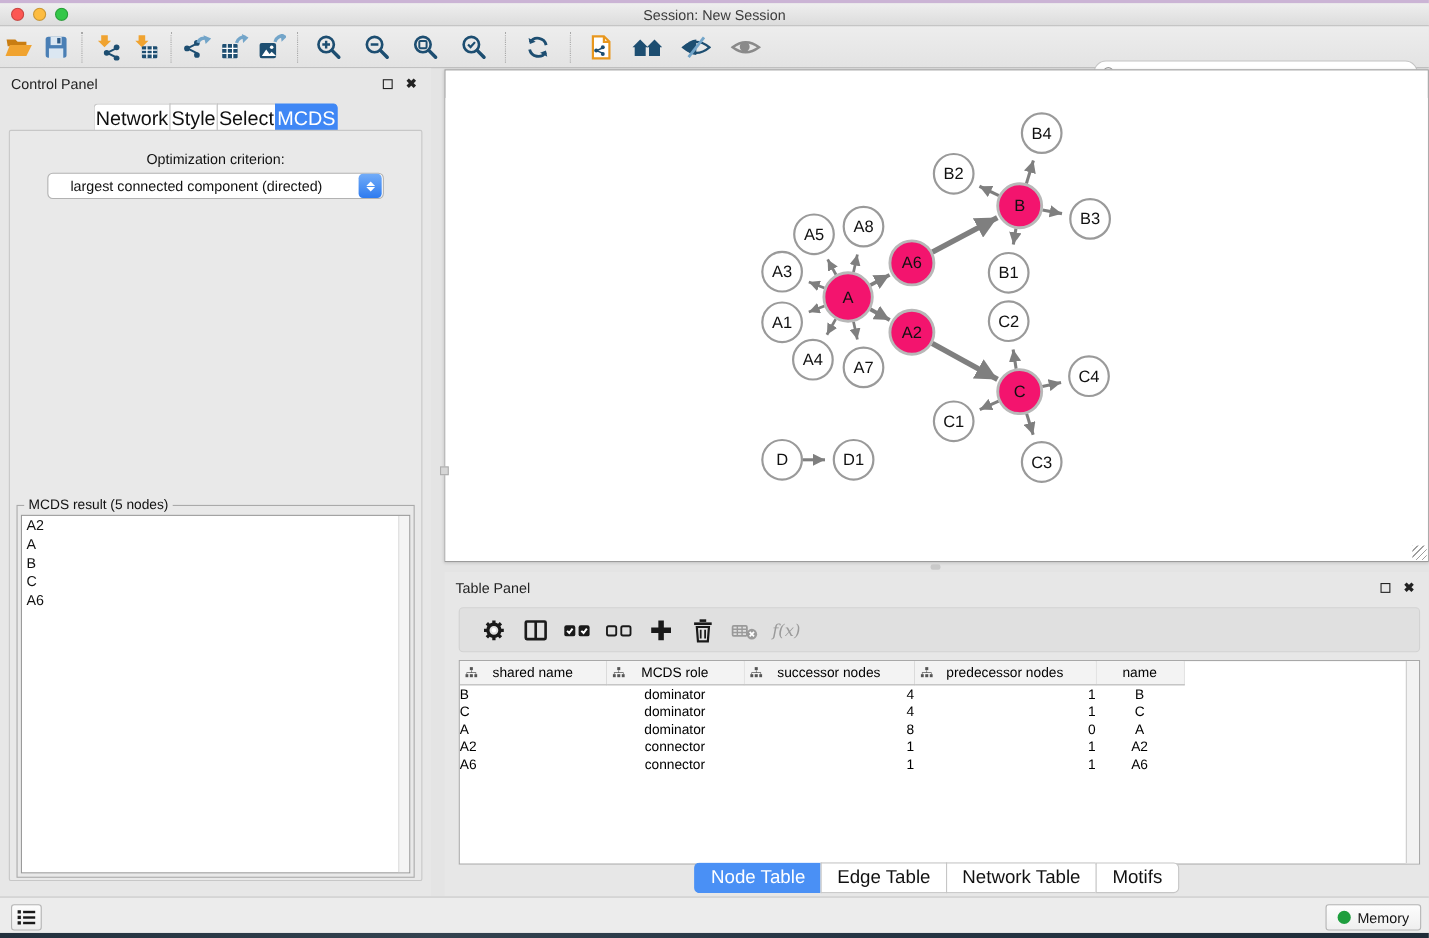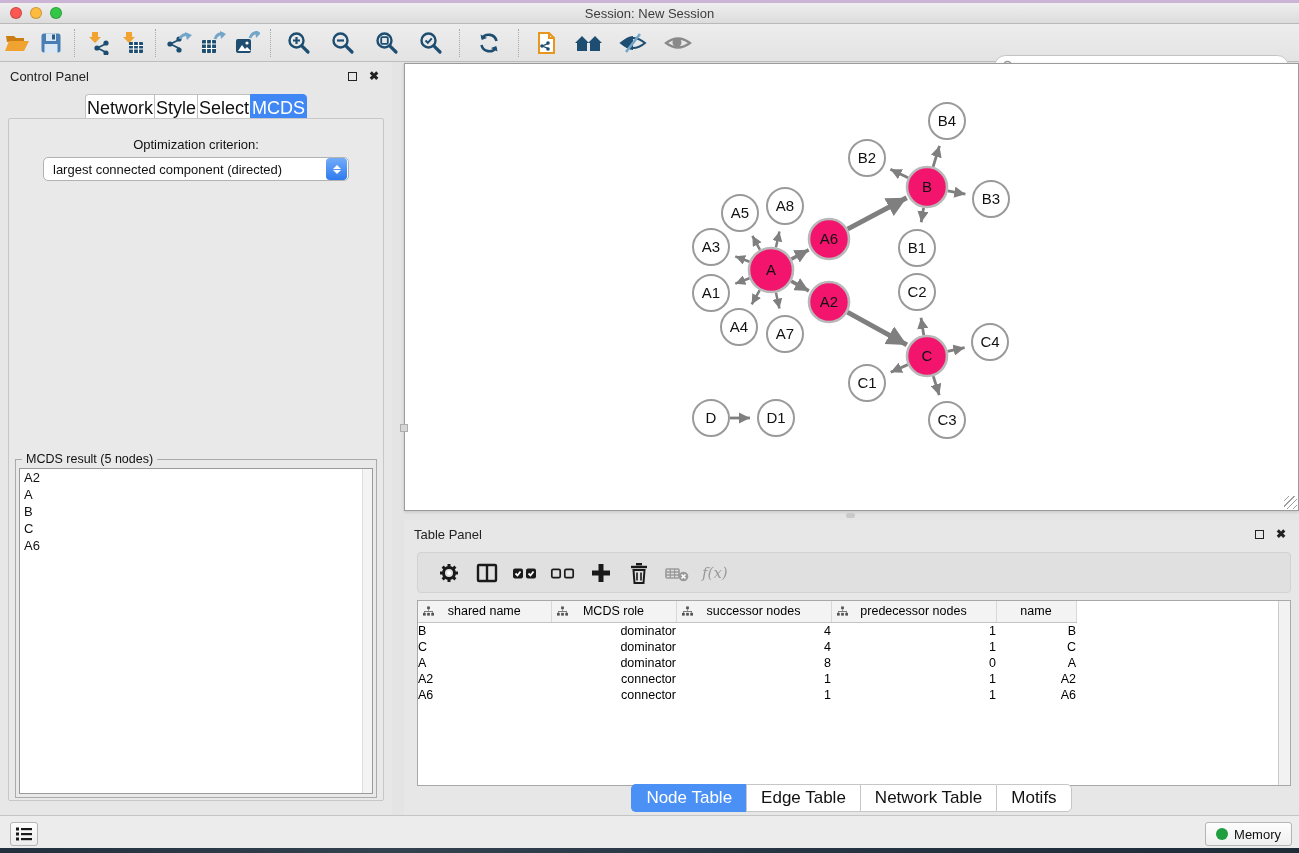--- a/index.html
+++ b/index.html
@@ -37,21 +37,21 @@
   .cp-tabs { display:flex; justify-content:center; margin-top:4px; }
   .cp-tab { font-size:18px; padding:3px 1px; background:#fff; border:1px solid #c0c0c0; border-right:none; color:#111; }
   .cp-tab:first-child { border-radius:4px 0 0 4px; }
   .cp-tab:last-child { border-radius:0 4px 4px 0; border-right:1px solid #c0c0c0; }
   .cp-tab.active { background:#3f87f5; border-color:#3f87f5; color:#fff; }
   .cp-body { position:absolute; left:8px; right:8px; top:56px; bottom:14px;
              border:1px solid #c7c7c7; border-radius:2px; background:#e9e9e9; }
   .opt-label { text-align:center; font-size:13px; color:#111; margin-top:18px; }
   .combo { position:absolute; left:34px; right:34px; top:38px; height:24px; background:#fff;
            border:1px solid #b2b2b2; border-radius:5px; display:flex; align-items:center; }
-  .combo-text { flex:1; font-size:13px; padding-left:9px; color:#111; white-space:nowrap; }
+  .combo-text { flex:1; font-size:13px; padding-left:20px; color:#111; white-space:nowrap; }
   .combo-step { width:21px; height:22px; margin-right:1px; border-radius:4px;
                 background:linear-gradient(#72acf8,#2e7bef); display:flex; flex-direction:column;
                 align-items:center; justify-content:center; gap:1px; }
   .chev { width:0; height:0; border-left:4px solid transparent; border-right:4px solid transparent; }
   .chev.up { border-bottom:4px solid #fff; } .chev.dn { border-top:4px solid #fff; }
   .cp-buttons { position:absolute; top:72px; left:0; right:0; display:flex; justify-content:center; gap:13px; }
   .push-btn { background:#fff; border:1px solid #b5b5b5; border-radius:5px; font-size:13.5px;
               color:#111; padding:3px 16px; height:24px; }
   .result-box { position:absolute; left:6px; right:6px; top:340px; bottom:2px;
                 border:1px solid #aaa; background:#e9e9e9; }
@@ -80,21 +80,21 @@
                 border:1px solid #d2d2d2; border-radius:4px; display:flex; align-items:center; padding-left:12px; }
   .tp-icon { width:38px; height:30px; display:flex; align-items:center; justify-content:center; flex:none; }
   .fx-label { font-family:"DejaVu Serif", serif; font-style:italic; font-size:15px; color:#9a9a9a; margin-left:6px; }
   .tp-tablewrap { position:absolute; left:13px; right:8px; top:80px; bottom:29px; background:#fff; border:1px solid #a8a8a8; overflow:hidden; }
   table.datatable { border-collapse:collapse; table-layout:fixed; font-size:12.5px; color:#000; }
   table.datatable th { background:#f3f3f3; border-right:1px solid #d8d8d8; border-bottom:1px solid #c4c4c4;
                        font-weight:normal; height:21px; position:relative; text-align:center; }
   table.datatable th .th-label { font-size:12.5px; }
   table.datatable th svg { position:absolute; left:5px; top:5px; }
   table.datatable td { height:16px; padding:0; line-height:16px; }
-  td.al { padding-left:8px; text-align:left; } td.al2 { padding-left:10px; text-align:right; }
+  td.al { padding-left:8px; text-align:left; } td.al2 { padding-left:10px; text-align:center; }
   td.ar { text-align:right; padding-right:18px; } td.ar2 { text-align:right; padding-right:12px; }
   .tp-scroll { position:absolute; top:0; bottom:0; right:0; width:12px; background:#f2f2f2; border-left:1px solid #ccc; }
   .tp-tabs { position:absolute; left:0; right:0; bottom:3px; display:flex; justify-content:center; }
   .tp-tab { font-size:17px; padding:3px 14px; background:#fff; border:1px solid #c6c6c6; border-right:none; color:#111; }
   .tp-tab:first-child { border-radius:5px 0 0 5px; }
   .tp-tab:last-child { border-radius:0 5px 5px 0; border-right:1px solid #c6c6c6; }
   .tp-tab.active { background:#4a90f5; border-color:#4a90f5; color:#fff; }
 
   
   .statusbar { position:absolute; left:0; top:815px; width:1299px; height:33px; background:#ececec; border-top:1px solid #c5c5c5; }

